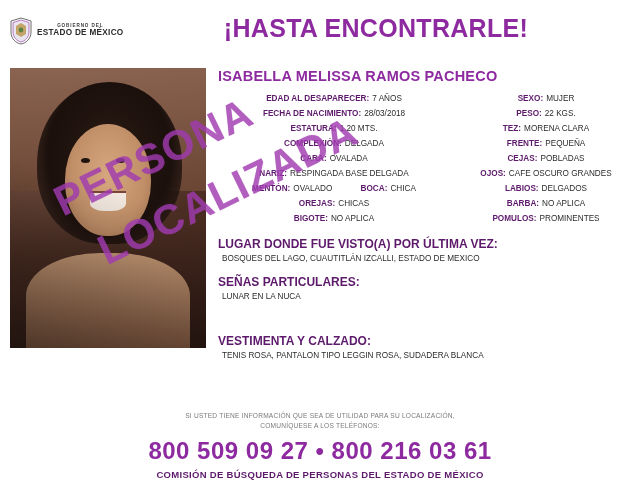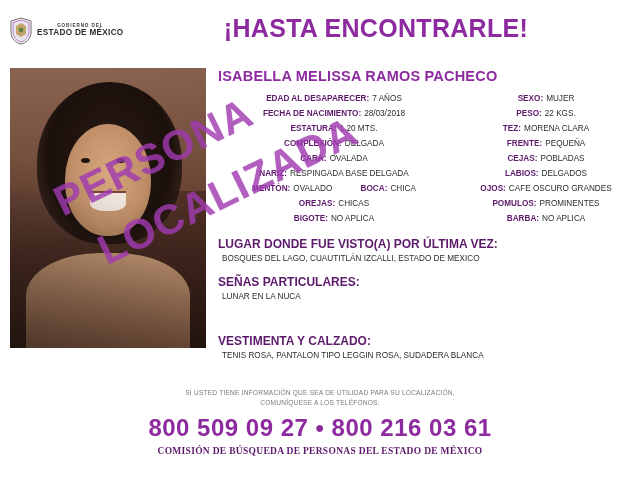--- a/index.html
+++ b/index.html
@@ -219,22 +219,21 @@
     font-weight: bold;
     font-size: 24px;
     letter-spacing: 0.5px;
     margin-bottom: 4px;
   }
   #org {
     color: #5d1a6b;
     font-weight: bold;
     font-size: 9.5px;
     letter-spacing: 0.3px;
-    padding-bottom: 24px;
-    font-family: Liberation Serif, serif;
+    padding-bottom: 0;
   }
 </style>
 </head>
 <body>
 
 <div id="page">
 
   <div id="header">
     <div id="logo-block">
       <span class="shield">
@@ -283,24 +282,24 @@
         <div class="fld"><span class="k">OREJAS:</span><span class="v">CHICAS</span></div>
         <div class="fld"><span class="k">BIGOTE:</span><span class="v">NO APLICA</span></div>
       </div>
 
       <div class="col-right">
         <div class="fld"><span class="k">SEXO:</span><span class="v">MUJER</span></div>
         <div class="fld"><span class="k">PESO:</span><span class="v">22 KGS.</span></div>
         <div class="fld"><span class="k">TEZ:</span><span class="v">MORENA CLARA</span></div>
         <div class="fld"><span class="k">FRENTE:</span><span class="v">PEQUEÑA</span></div>
         <div class="fld"><span class="k">CEJAS:</span><span class="v">POBLADAS</span></div>
+        <div class="fld"><span class="k">OJOS:</span><span class="v">CAFE OSCURO GRANDES</span></div>
         <div class="fld"><span class="k">LABIOS:</span><span class="v">DELGADOS</span></div>
-        <div class="fld"><span class="k">OJOS:</span><span class="v">CAFE OSCURO GRANDES</span></div>
+        <div class="fld"><span class="k">BARBA:</span><span class="v">NO APLICA</span></div>
         <div class="fld"><span class="k">POMULOS:</span><span class="v">PROMINENTES</span></div>
-        <div class="fld"><span class="k">BARBA:</span><span class="v">NO APLICA</span></div>
       </div>
     </div>
 
     <div class="blk">
       <span class="k">LUGAR DONDE FUE VISTO(A) POR ÚLTIMA VEZ:</span>
       <span class="v">BOSQUES DEL LAGO, CUAUTITLÁN IZCALLI, ESTADO DE MEXICO</span>
     </div>
 
     <div class="blk">
       <span class="k">SEÑAS PARTICULARES:</span>

